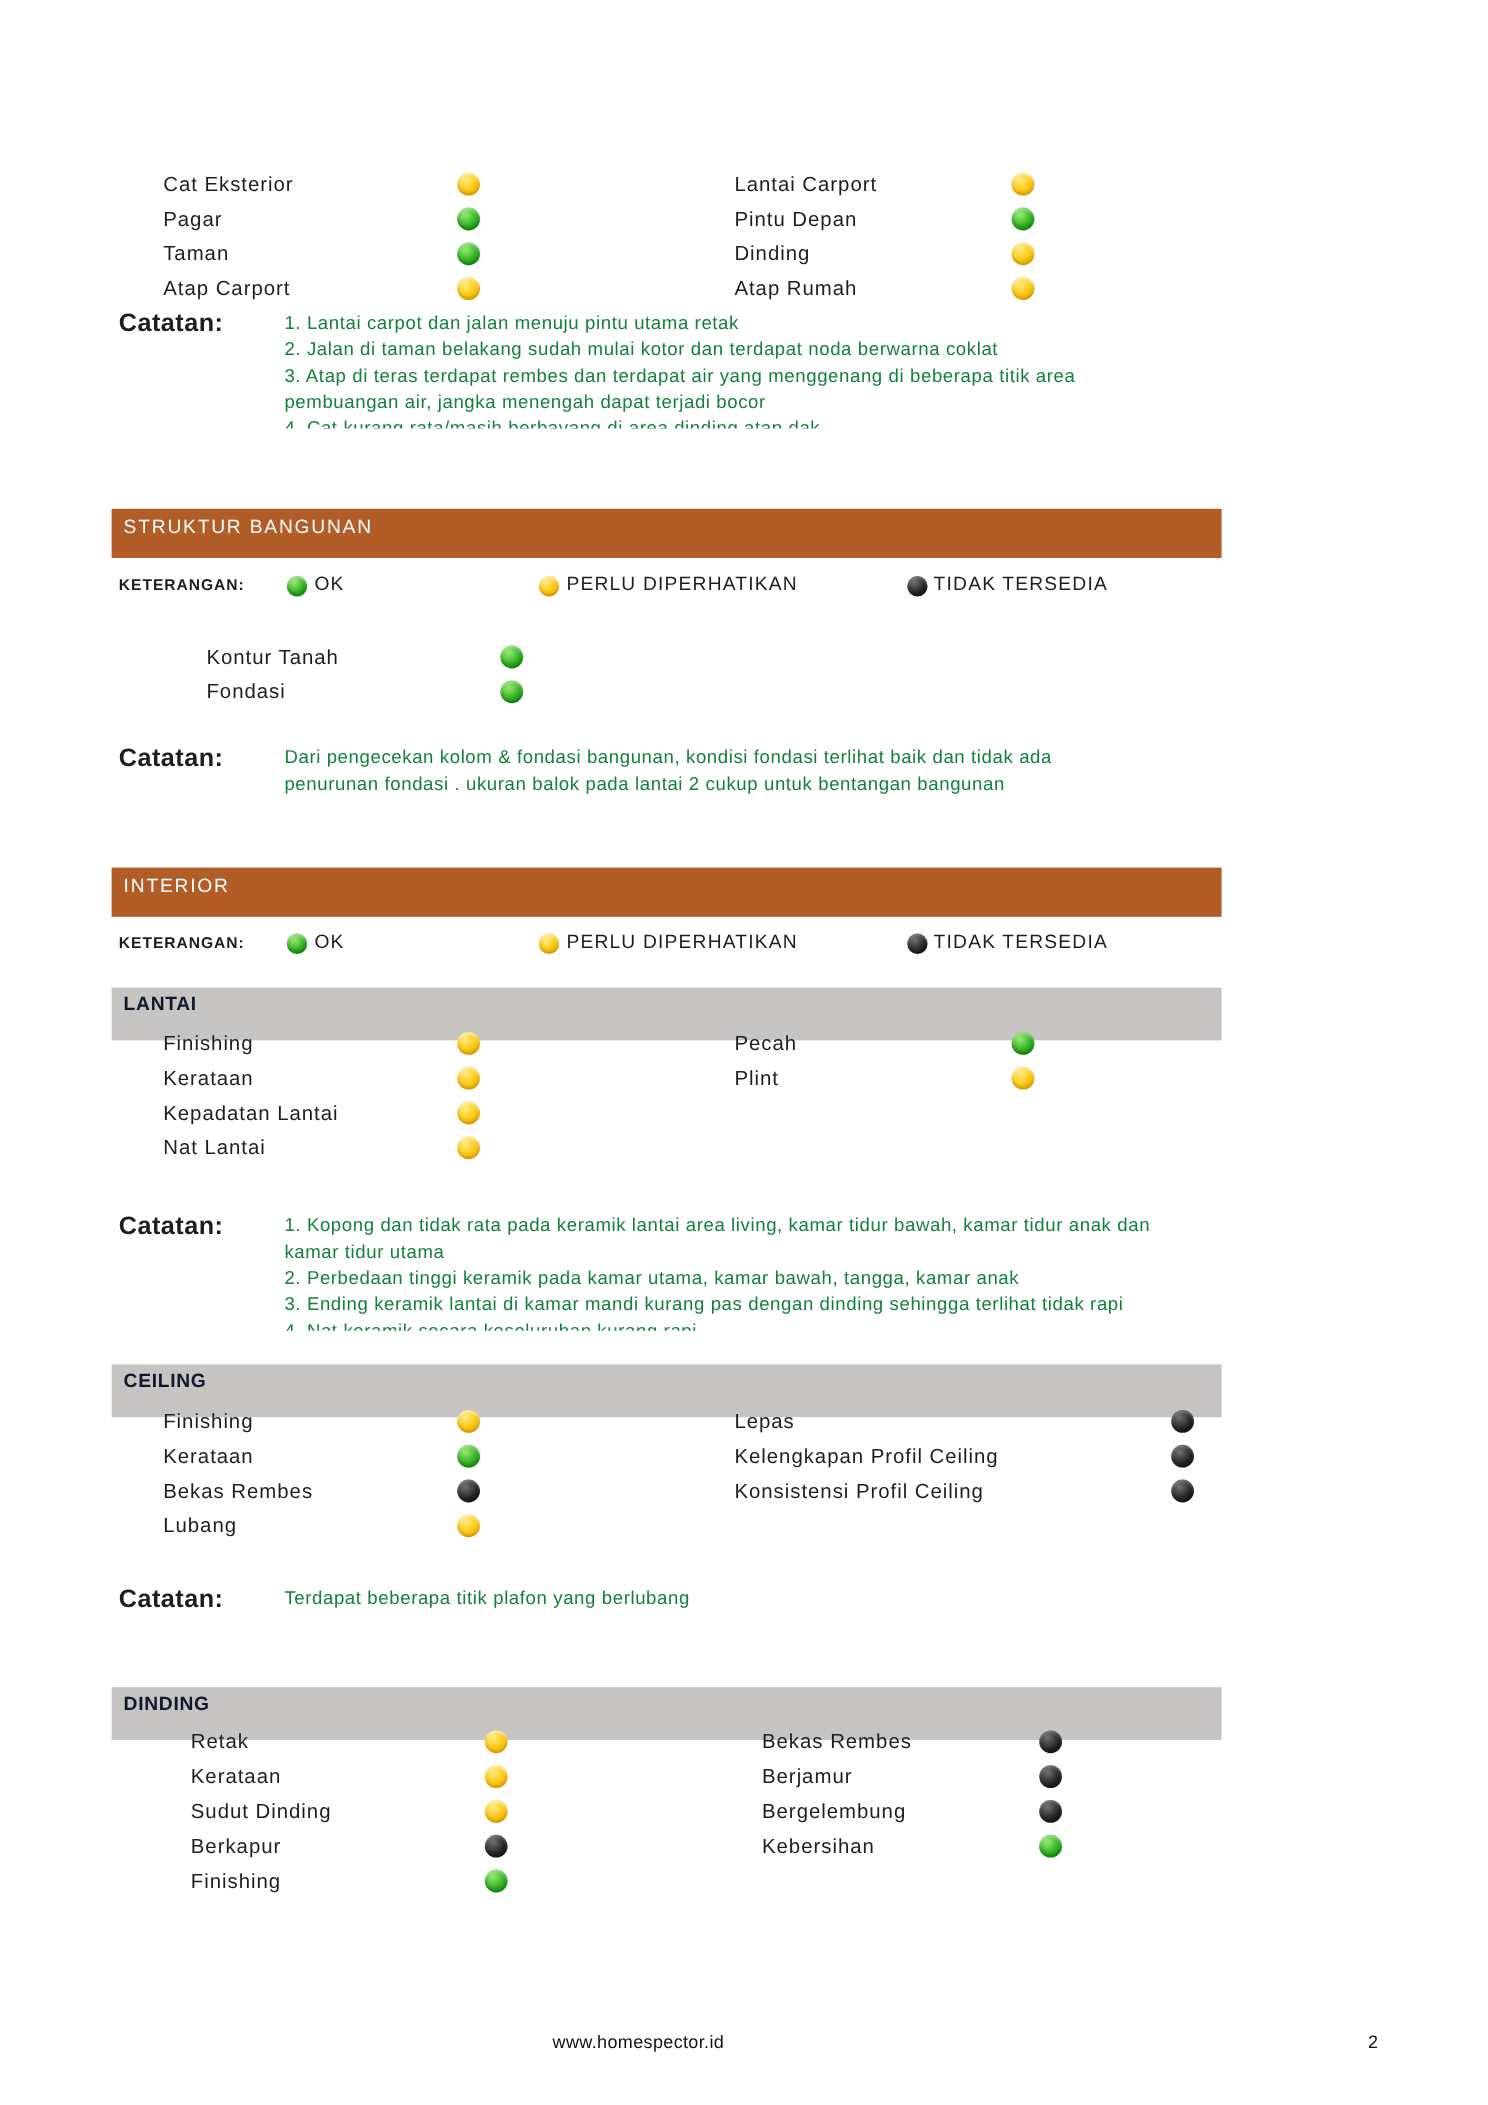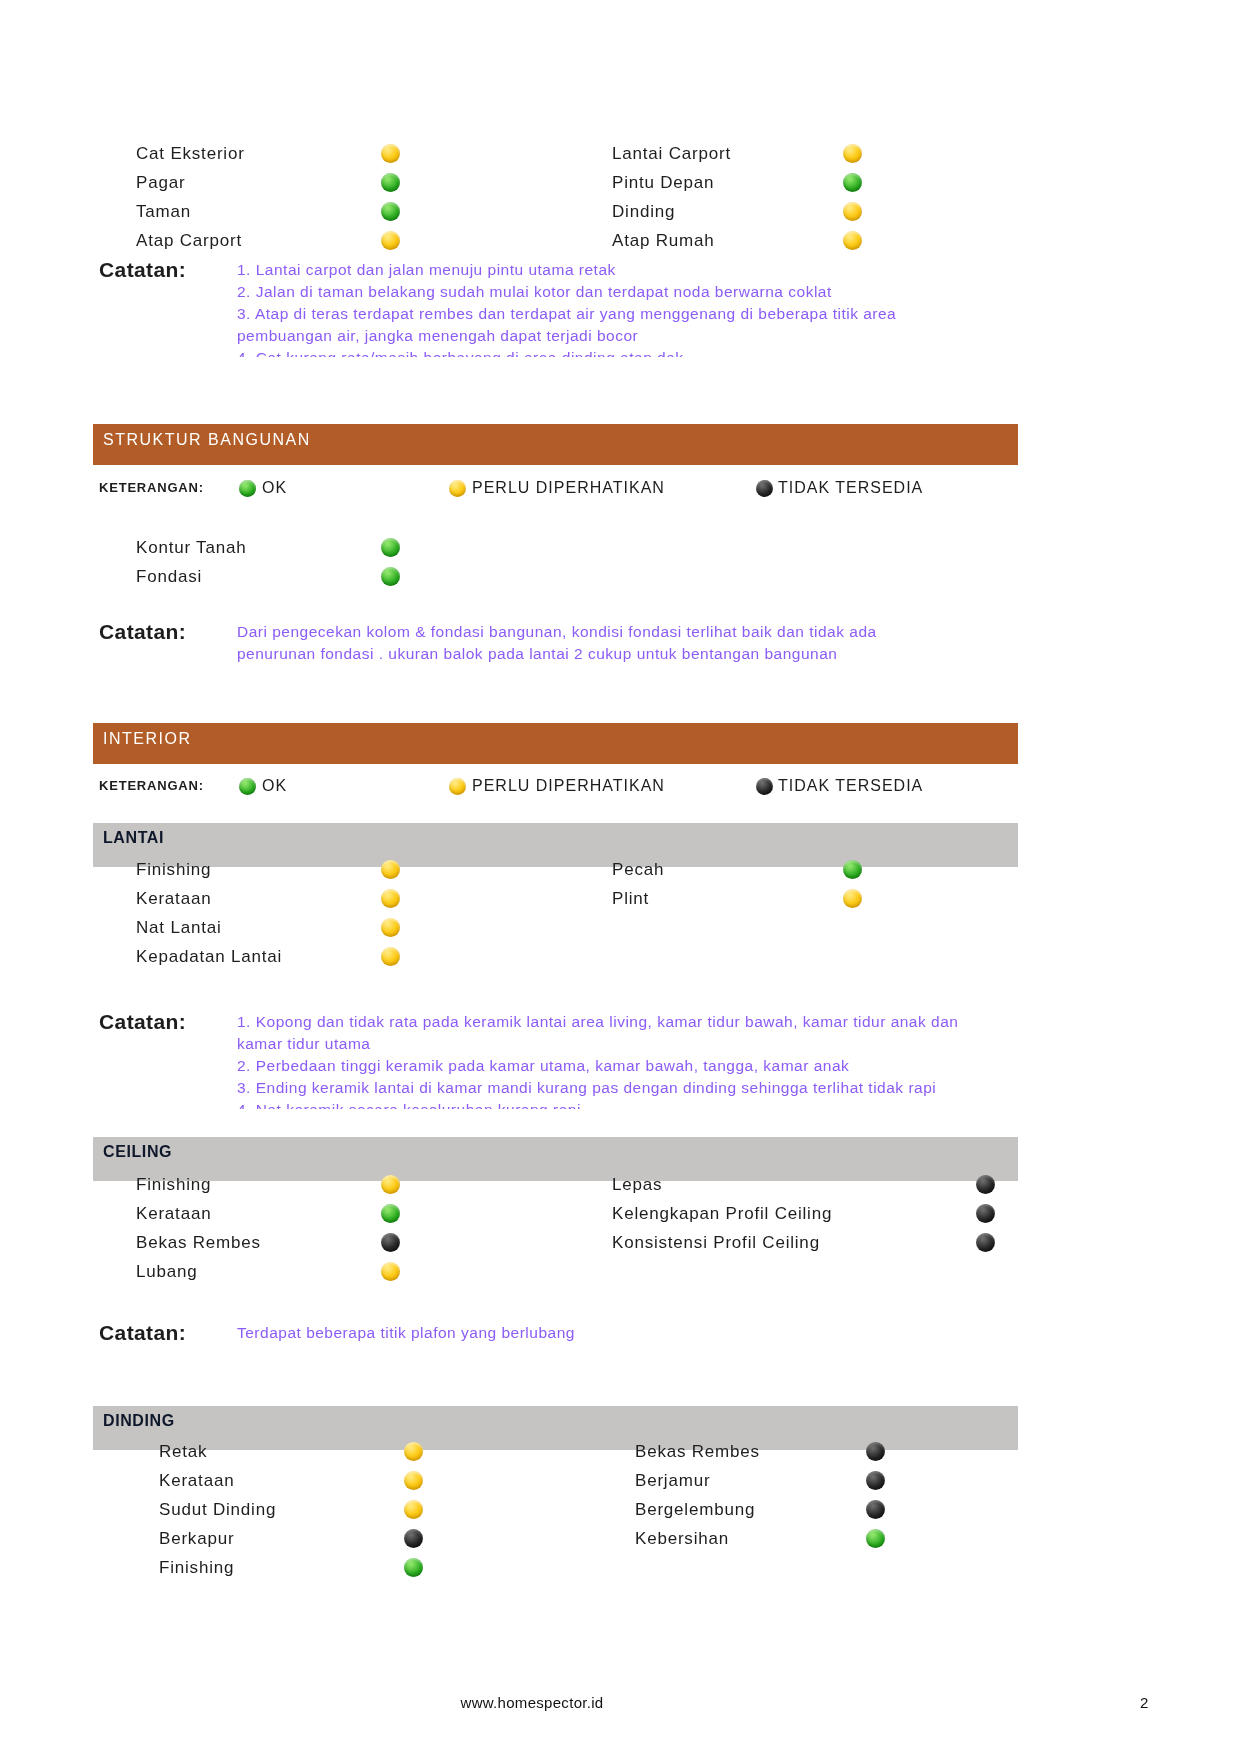--- a/index.html
+++ b/index.html
@@ -50,21 +50,21 @@
   }
   .dot[data-status="black"]{
     background:radial-gradient(circle at 36% 30%, #6b6b6b 5%, #242424 55%, #000000 95%);
     box-shadow:inset 0 2px 2px rgba(255,255,255,.25);
   }
   
   .catatan{position:absolute;left:0;width:1240px;}
   .catatan .cat-label{position:absolute;left:99px;top:0;font-weight:bold;font-size:21px;letter-spacing:.4px;line-height:22px;}
   .catatan .notes{position:absolute;left:237px;top:0;width:830px;}
   .catatan .notes.clipped{height:98px;overflow:hidden;}
-  .notes .line{font-size:15.5px;line-height:22px;letter-spacing:.5px;color:#8b5cf6;}
+  .notes .line{font-size:15.5px;line-height:22px;letter-spacing:.5px;color:#15803d;}
   
   .footer-url{position:absolute;top:1694px;left:0;width:1064px;text-align:center;font-size:15px;letter-spacing:.3px;color:#111;}
   .footer-page{position:absolute;top:1694px;left:1140px;font-size:15px;color:#111;}
 </style>
 </head>
 <body>
 
 <div class="page">
 
   <div class="items" style="top:139px;">
@@ -110,21 +110,21 @@
   <div class="legend" style="top:477px;">
     <span class="k">KETERANGAN:</span>
     <span class="dot lg-dot-0" data-status="green"></span>
     <span class="lbl lg-lbl-0">OK</span>
     <span class="dot lg-dot-1" data-status="yellow"></span>
     <span class="lbl lg-lbl-1">PERLU DIPERHATIKAN</span>
     <span class="dot lg-dot-2" data-status="black"></span>
     <span class="lbl lg-lbl-2">TIDAK TERSEDIA</span>
   </div>
 
-  <div class="items" style="top:533px;">
+  <div class="items" style="top:533px;padding-left:36px;">
     <div class="row">
       <span class="lbl lbl-l">Kontur Tanah</span>
       <span class="dot dot-l" data-status="green"></span>
     </div>
     <div class="row">
       <span class="lbl lbl-l">Fondasi</span>
       <span class="dot dot-l" data-status="green"></span>
     </div>
   </div>
 
@@ -157,25 +157,25 @@
       <span class="lbl lbl-r">Pecah</span>
       <span class="dot dot-r" data-status="green"></span>
     </div>
     <div class="row">
       <span class="lbl lbl-l">Kerataan</span>
       <span class="dot dot-l" data-status="yellow"></span>
       <span class="lbl lbl-r">Plint</span>
       <span class="dot dot-r" data-status="yellow"></span>
     </div>
     <div class="row">
+      <span class="lbl lbl-l">Kepadatan Lantai</span>
+      <span class="dot dot-l" data-status="yellow"></span>
+    </div>
+    <div class="row">
       <span class="lbl lbl-l">Nat Lantai</span>
-      <span class="dot dot-l" data-status="yellow"></span>
-    </div>
-    <div class="row">
-      <span class="lbl lbl-l">Kepadatan Lantai</span>
       <span class="dot dot-l" data-status="yellow"></span>
     </div>
   </div>
 
   <div class="catatan" style="top:1011px;">
     <span class="cat-label">Catatan:</span>
     <div class="notes clipped">
       <div class="line">1. Kopong dan tidak rata pada keramik lantai area living, kamar tidur bawah, kamar tidur anak dan</div>
       <div class="line">kamar tidur utama</div>
       <div class="line">2. Perbedaan tinggi keramik pada kamar utama, kamar bawah, tangga, kamar anak</div>

